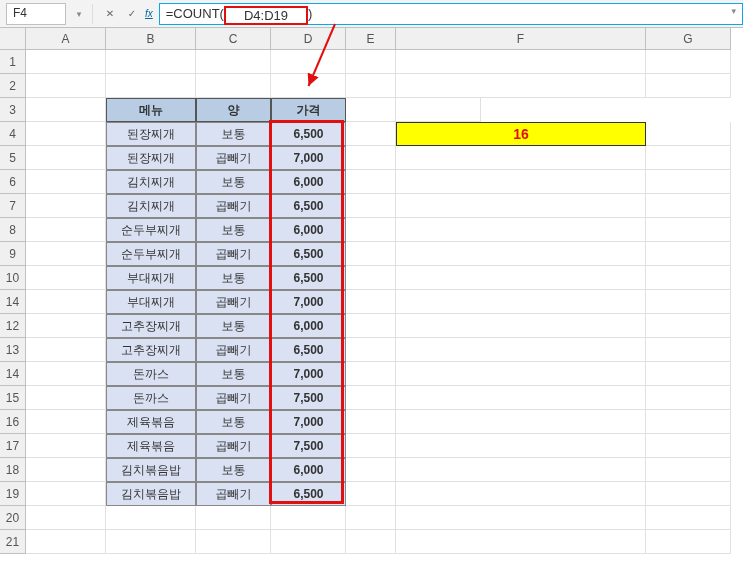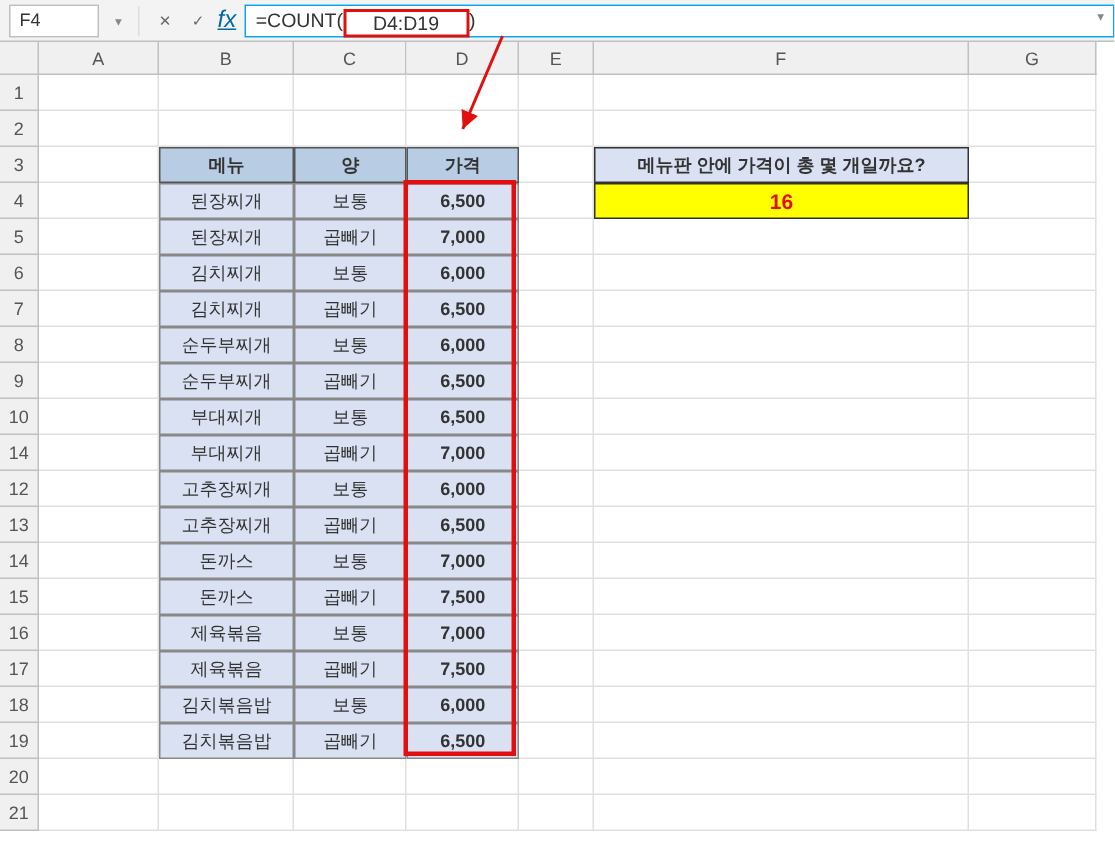--- a/index.html
+++ b/index.html
@@ -41,21 +41,21 @@
       align-items: center;
       justify-content: center;
       font-size: 10px;
       color: #666;
       margin: 0 2px;
     }
     .fx-label {
       font-style: italic;
       color: #0369a1;
       padding: 0 6px 0 2px;
-      font-size: 16px;
+      font-size: 10px;
       text-decoration: underline;
     }
     .formula-input {
       flex: 1;
       height: 22px;
       border: 1px solid #0ea5e9;
       background: #fff;
       padding: 2px 6px;
       font-size: 13px;
       display: flex;
@@ -265,21 +265,20 @@
             <div class="cell w-E"></div>
             <div class="cell w-F"></div>
             <div class="cell w-G"></div>
           </div>
           <div class="cell-row">
             <div class="cell w-A"></div>
             <div class="cell w-B th">메뉴</div>
             <div class="cell w-C th">양</div>
             <div class="cell w-D th">가격</div>
             <div class="cell w-E"></div>
-            <div class="cell w-F q-header">메뉴판 안에 가격이 총 몇 개일까요?</div>
             <div class="cell w-G"></div>
           </div>
           <div class="cell-row">
             <div class="cell w-A"></div>
             <div class="cell w-B td">된장찌개</div>
             <div class="cell w-C td">보통</div>
             <div class="cell w-D td price">6,500</div>
             <div class="cell w-E"></div>
             <div class="cell w-F result">16</div>
             <div class="cell w-G"></div>

